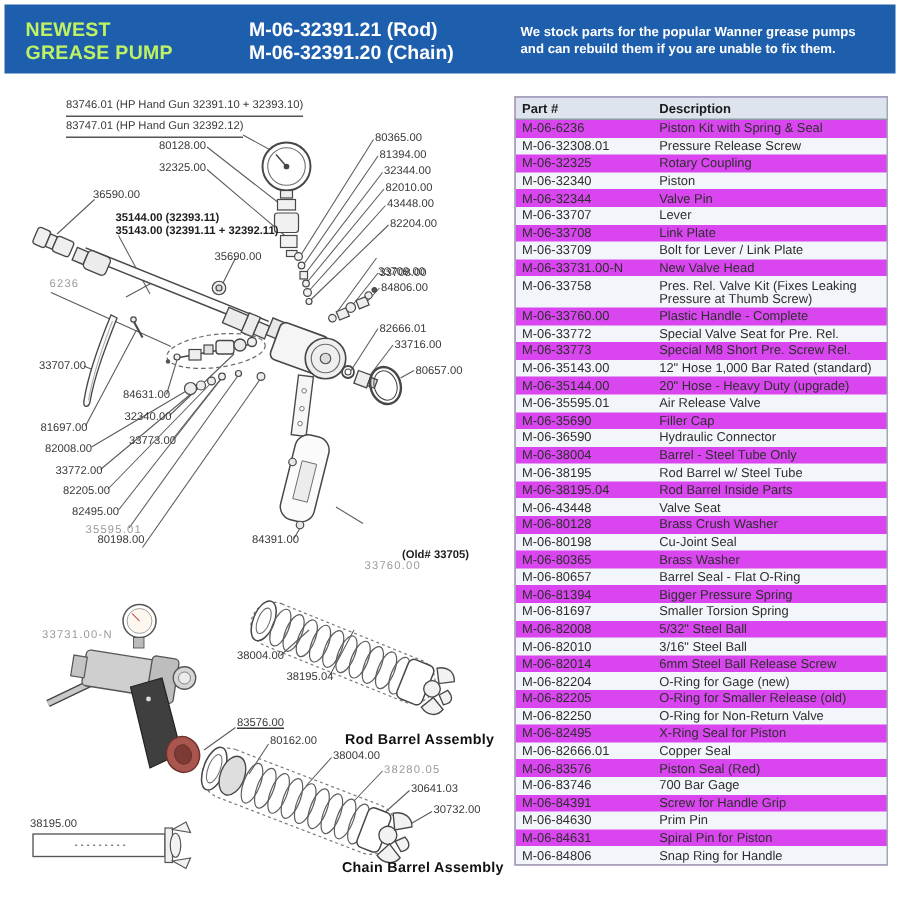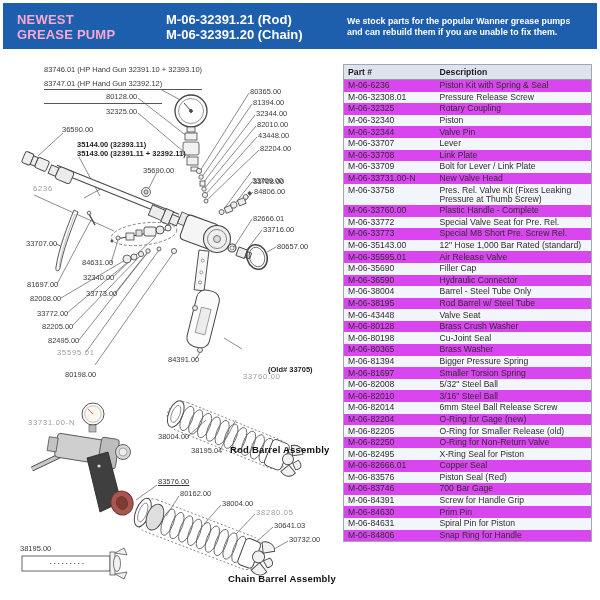--- a/index.html
+++ b/index.html
@@ -2,40 +2,40 @@
 <html style="--header-bg: #1e5fad; --table-header-bg: #dde4ee; --row-alt-bg: #f2f5f9; --label-gray: #9b9b9b; --seal-red: #a8564e;"><head>
 <meta charset="utf-8">
 <style>
   html,body{margin:0;padding:0;}
   body{width:600px;height:600px;position:relative;background:#fff;overflow:hidden;
        font-family:"Liberation Sans", sans-serif;}
   .page{position:absolute;inset:0;background:#fff;}
 
   
   .banner{position:absolute;left:3px;top:3px;width:594px;height:46px;background:var(--header-bg);}
-  .banner .brand{position:absolute;left:14px;top:9px;color:#f9a8d4;font-weight:700;
+  .banner .brand{position:absolute;left:14px;top:9px;color:#bef264;font-weight:700;
                  font-size:13px;line-height:15px;letter-spacing:.2px;}
   .banner .models{position:absolute;left:163px;top:9px;color:#fff;font-weight:700;
                   font-size:13px;line-height:15px;}
   .banner .note{position:absolute;left:344px;top:13px;color:#fff;font-weight:700;
                 font-size:8.8px;line-height:10.5px;}
 
   
   #parts-table{position:absolute;left:343px;top:64px;width:248px;border-collapse:collapse;
                table-layout:fixed;font-size:8.6px;color:#2e2e2e;border:1px solid #9fa9b4;background:#d946ef;}
   #parts-table th{background:var(--table-header-bg);font-weight:700;font-size:8.7px;color:#1c1c1c;
                   text-align:left;padding:2.5px 4px;border-bottom:1px solid #8e99a6;line-height:9px;}
   #parts-table td{padding:1.3px 4px;line-height:9px;vertical-align:top;}
   #parts-table tbody tr:nth-child(even){background:var(--row-alt-bg);}
 
   
   #diagram-labels .dlabel{position:absolute;font-size:7.5px;line-height:8.5px;color:#3a3a3a;white-space:nowrap;}
   #diagram-labels .dlabel.g{color:var(--label-gray);letter-spacing:.8px;}
   #diagram-labels .dlabel.b{font-weight:700;color:#1d1d1d;}
-  #diagram-labels .dlabel.u{border-bottom:1px solid #555;padding-bottom:14px;}
+  #diagram-labels .dlabel.u{border-bottom:1px solid #555;padding-bottom:2px;}
   #diagram-labels .dlabel.c{font-weight:700;font-size:9.5px;color:#101010;letter-spacing:.2px;}
 
   
   #diagram-art{position:absolute;left:0;top:0;}
   .seal-fill{fill:var(--seal-red);}
 </style>
 </head>
 <body>
 
 <div class="page">
@@ -325,28 +325,28 @@
       <div class="dlabel" style="left: 277px; top: 243px;">80657.00</div>
       <div class="dlabel" style="left: 82px; top: 259px;">84631.00</div>
       <div class="dlabel" style="left: 83px; top: 274px;">32340.00</div>
       <div class="dlabel" style="left: 27px; top: 281px;">81697.00</div>
       <div class="dlabel" style="left: 86px; top: 290px;">33773.00</div>
       <div class="dlabel" style="left: 30px; top: 295px;">82008.00</div>
       <div class="dlabel" style="left: 37px; top: 310px;">33772.00</div>
       <div class="dlabel" style="left: 42px; top: 323px;">82205.00</div>
       <div class="dlabel" style="left: 48px; top: 337px;">82495.00</div>
       <div class="dlabel g" style="left: 57px; top: 349px;">35595.01</div>
-      <div class="dlabel" style="left: 65px; top: 371px; text-align: right;">80198.00</div>
+      <div class="dlabel" style="left: 65px; top: 356px; text-align: right;">80198.00</div>
       <div class="dlabel" style="left: 168px; top: 356px;">84391.00</div>
       <div class="dlabel g" style="left: 243px; top: 344px; margin-top: 29px;">33760.00</div>
       <div class="dlabel b" style="left: 236px; top: 366px; margin-left: 32px;">(Old# 33705)</div>
       <div class="dlabel g" style="left: 28px; top: 419px;">33731.00-N</div>
       <div class="dlabel" style="left: 158px; top: 433px;">38004.00</div>
       <div class="dlabel" style="left: 191px; top: 447px;">38195.04</div>
-      <div class="dlabel c" style="left: 230px; top: 446px;">Rod Barrel Assembly</div>
+      <div class="dlabel c" style="left: 230px; top: 490px;">Rod Barrel Assembly</div>
       <div class="dlabel" style="left: 158px; top: 478px; text-decoration: underline;">83576.00</div>
       <div class="dlabel" style="left: 180px; top: 490px;">80162.00</div>
       <div class="dlabel" style="left: 222px; top: 500px;">38004.00</div>
       <div class="dlabel g" style="left: 256px; top: 509px;">38280.05</div>
       <div class="dlabel" style="left: 274px; top: 522px;">30641.03</div>
       <div class="dlabel" style="left: 289px; top: 536px;">30732.00</div>
       <div class="dlabel c" style="left: 228px; top: 575px;">Chain Barrel Assembly</div>
       <div class="dlabel" style="left: 20px; top: 545px;">38195.00</div>
     </div>
 
@@ -412,56 +412,68 @@
         </tr>
         <tr>
           <td>M-06-33773</td>
           <td>Special M8 Short Pre. Screw Rel.</td>
         </tr>
         <tr>
           <td>M-06-35143.00</td>
           <td>12" Hose 1,000 Bar Rated (standard)</td>
         </tr>
         <tr>
+          <td>M-06-35144.00</td>
+          <td>20" Hose - Heavy Duty (upgrade)</td>
+        </tr>
+        <tr>
           <td>M-06-35595.01</td>
           <td>Air Release Valve</td>
         </tr>
         <tr>
           <td>M-06-35690</td>
           <td>Filler Cap</td>
         </tr>
         <tr>
           <td>M-06-36590</td>
           <td>Hydraulic Connector</td>
         </tr>
         <tr>
           <td>M-06-38004</td>
           <td>Barrel - Steel Tube Only</td>
         </tr>
         <tr>
           <td>M-06-38195</td>
           <td>Rod Barrel w/ Steel Tube</td>
         </tr>
         <tr>
+          <td>M-06-38195.04</td>
+          <td>Rod Barrel Inside Parts</td>
+        </tr>
+        <tr>
           <td>M-06-43448</td>
           <td>Valve Seat</td>
         </tr>
         <tr>
           <td>M-06-80128</td>
           <td>Brass Crush Washer</td>
         </tr>
         <tr>
           <td>M-06-80198</td>
           <td>Cu-Joint Seal</td>
         </tr>
         <tr>
           <td>M-06-80365</td>
           <td>Brass Washer</td>
         </tr>
         <tr>
+          <td>M-06-80657</td>
+          <td>Barrel Seal - Flat O-Ring</td>
+        </tr>
+        <tr>
           <td>M-06-81394</td>
           <td>Bigger Pressure Spring</td>
         </tr>
         <tr>
           <td>M-06-81697</td>
           <td>Smaller Torsion Spring</td>
         </tr>
         <tr>
           <td>M-06-82008</td>
           <td>5/32" Steel Ball</td>

